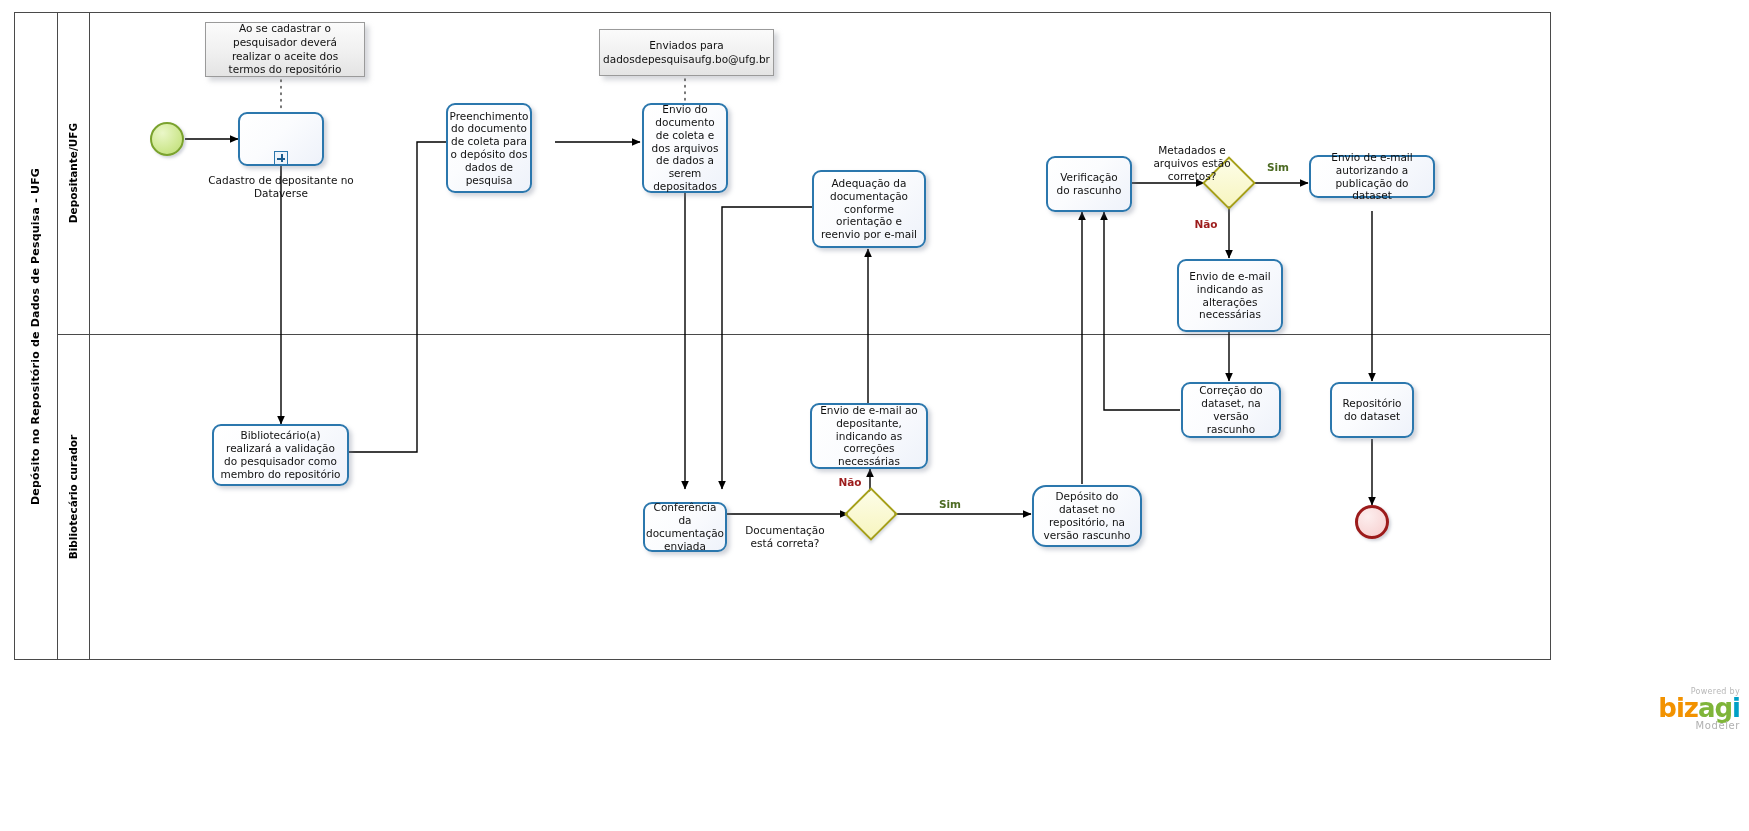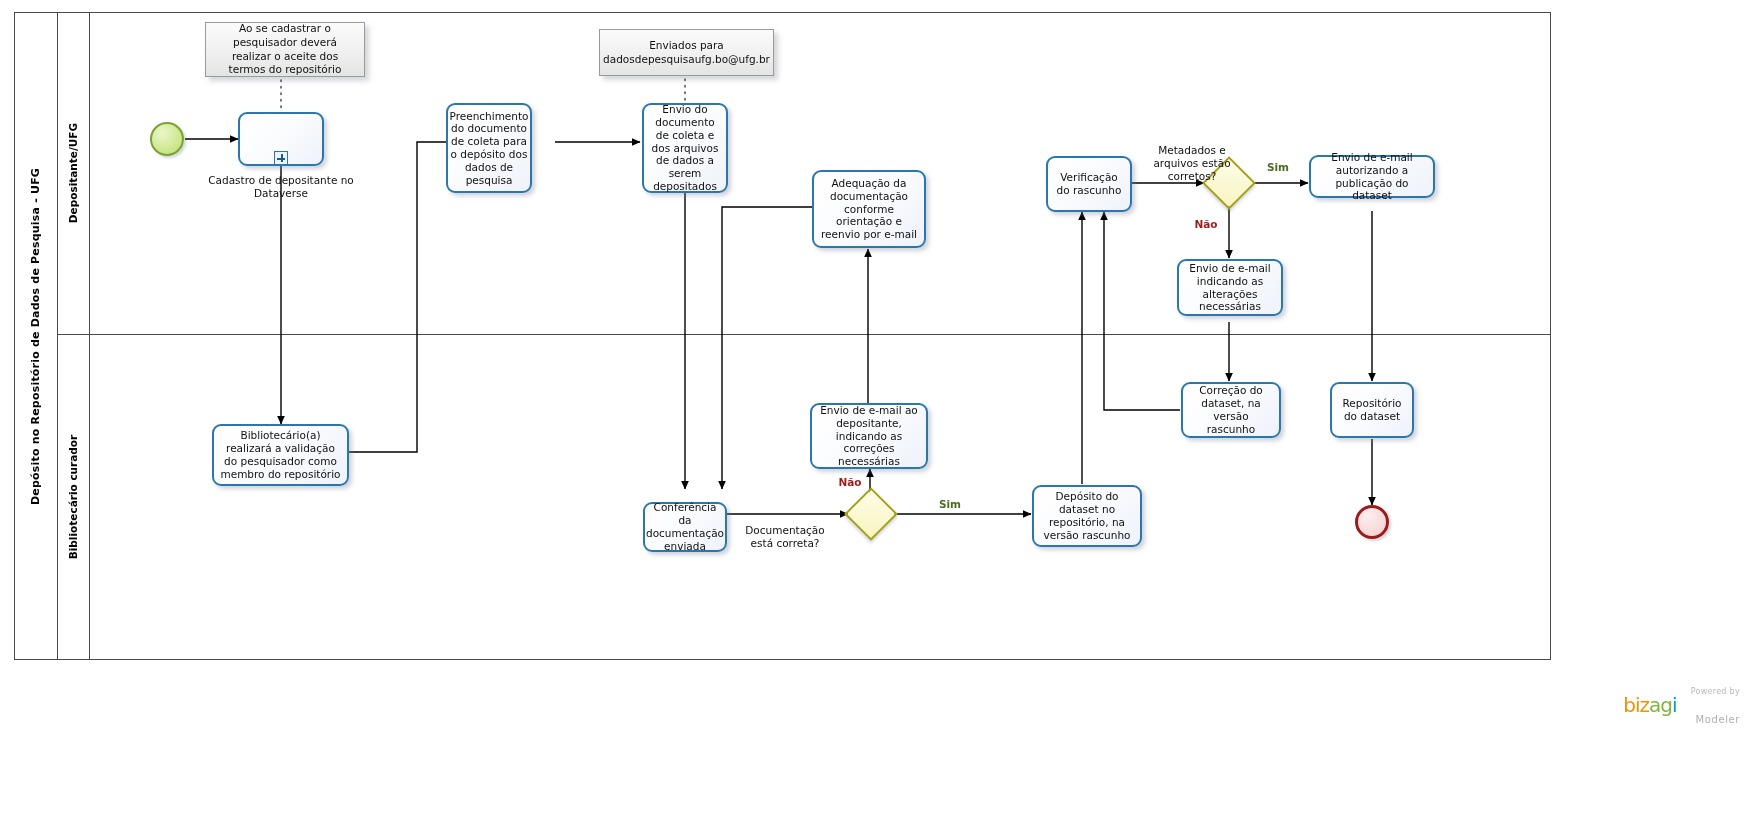--- a/index.html
+++ b/index.html
@@ -52,21 +52,21 @@
       font-size:10.5px;color:#111;line-height:1.3;padding:4px 7px;}
 
   
   .flabel{position:absolute;font-size:10.5px;color:#111;text-align:center;line-height:1.22;white-space:pre-line;}
   .flabel.yes{color:#4d6b23;font-weight:bold;text-align:center;}
   .flabel.no{color:#9c1b1b;font-weight:bold;}
 
   
   .bizagi{position:absolute;text-align:right;user-select:none;}
   .bizagi .pw{font-size:8px;color:#b8b8b8;letter-spacing:.3px;display:block;line-height:1;}
-  .bizagi .bz{font-size:20px;font-weight:normal;line-height:.95;display:block;letter-spacing:-1px;text-align:center;}
+  .bizagi .bz{font-size:26px;font-weight:bold;line-height:.95;display:block;letter-spacing:-1px;}
   .bizagi .bz .c1{color:#f29200;}
   .bizagi .bz .c2{color:#7fb539;}
   .bizagi .bz .c3{color:#00a0c6;}
   .bizagi .md{font-size:10px;color:#b0b0b0;display:block;line-height:1;letter-spacing:.6px;}
 </style>
 </head>
 <body>
 
 <div id="canvas">
 
@@ -154,37 +154,37 @@
   </div>
 
   <div class="task" style="left:1046px;top:156px;width:86px;height:56px;">
     <span>Verificação do rascunho</span>
   </div>
 
   <div class="task" style="left:1309px;top:155px;width:126px;height:43px;">
     <span>Envio de e-mail autorizando a publicação do dataset</span>
   </div>
 
-  <div class="task" style="left:1177px;top:259px;width:106px;height:57px;">
+  <div class="task" style="left:1177px;top:259px;width:106px;height:73px;">
     <span>Envio de e-mail indicando as alterações necessárias</span>
   </div>
 
   <div class="task" style="left:212px;top:424px;width:137px;height:62px;">
     <span>Bibliotecário(a) realizará a validação do pesquisador como membro do repositório</span>
   </div>
 
   <div class="task" style="left:810px;top:403px;width:118px;height:66px;">
     <span>Envio de e-mail ao depositante, indicando as correções necessárias</span>
   </div>
 
   <div class="task" style="left:643px;top:490px;width:84px;height:50px;margin-top:12px;">
     <span>Conferência da documentação enviada</span>
   </div>
 
-  <div class="task" style="left:1032px;top:485px;width:110px;height:62px;">
+  <div class="task" style="left:1032px;top:485px;width:110px;height:62px;border-radius:14px;">
     <span>Depósito do dataset no repositório, na versão rascunho</span>
   </div>
 
   <div class="task" style="left:1181px;top:382px;width:100px;height:56px;">
     <span>Correção do dataset, na versão rascunho</span>
   </div>
 
   <div class="task" style="left:1330px;top:382px;width:84px;height:56px;">
     <span>Repositório do dataset</span>
   </div>

